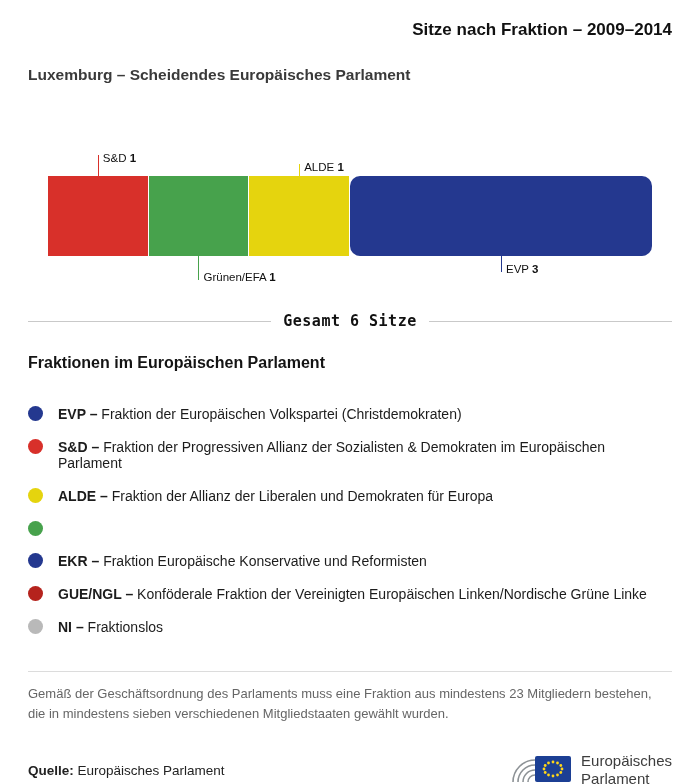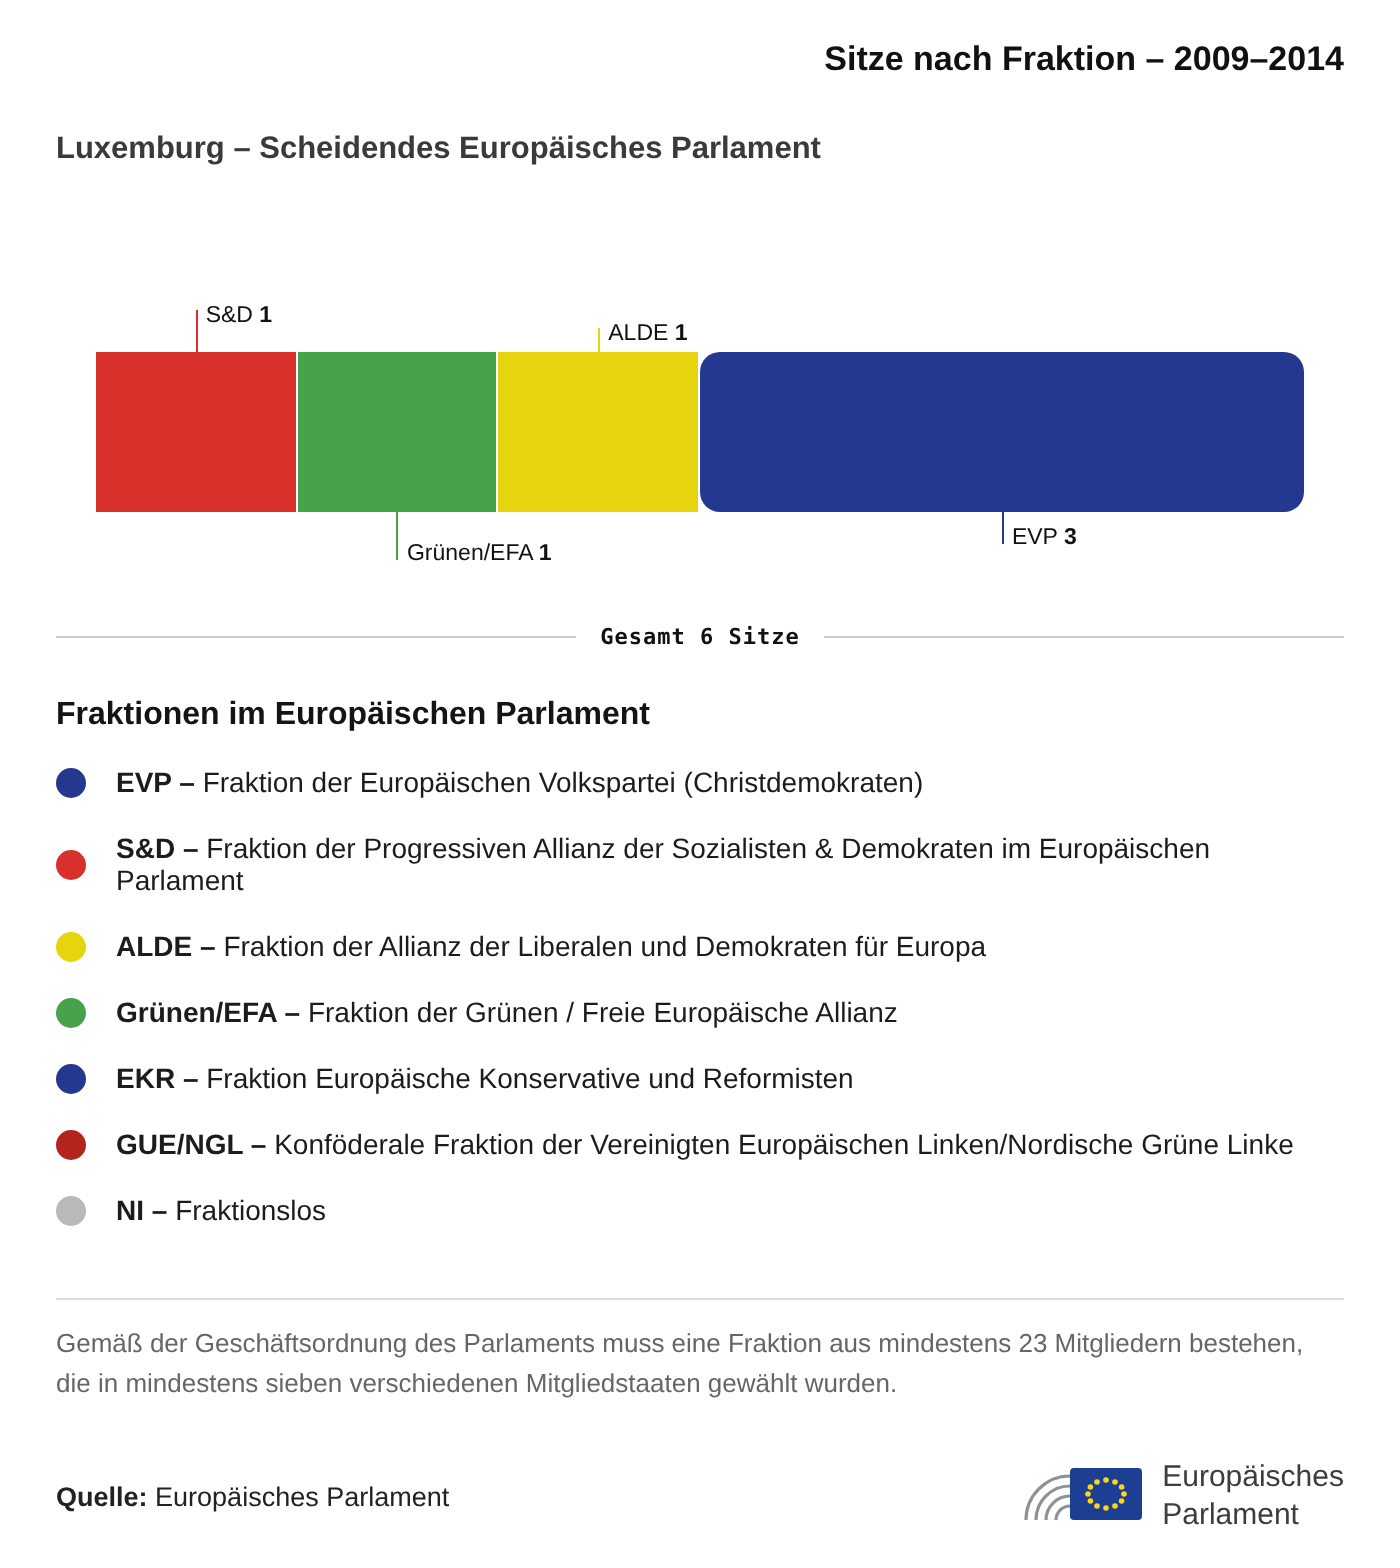--- a/index.html
+++ b/index.html
@@ -17,24 +17,24 @@
   .callout.top{bottom:100%;}
   .callout.bottom{top:100%;}
   .cline{position:absolute;left:0;top:0;bottom:0;width:1px;}
   .ctext{position:absolute;left:5px;font-size:11.5px;white-space:nowrap;color:#111;}
   .callout.top .ctext{top:-3px;}
   .callout.bottom .ctext{bottom:-3px;}
   .ctext b{font-weight:700;}
 
   .total-divider{display:flex;align-items:center;gap:12px;margin-top:56px;}
   .rule{flex:1;height:1px;background:#c9c9c9;}
-  .total-label{font-family:"DejaVu Sans Mono",monospace;font-weight:700;font-size:11px;color:#111;letter-spacing:.5px;}
+  .total-label{font-family:"DejaVu Sans Mono",monospace;font-weight:700;font-size:15px;color:#111;letter-spacing:.5px;}
 
-  .legend-heading{font-size:16px;font-weight:700;margin:24px 0 16px;color:#141414;}
-  .legend-item{display:flex;align-items:center;margin-bottom:17px;}
+  .legend-heading{font-size:16px;font-weight:700;margin:24px 0 34px;color:#141414;}
+  .legend-item{display:flex;margin-bottom:17px;}
   .dot{width:15px;height:15px;border-radius:50%;margin-right:15px;flex:none;}
   .legend-text{font-size:14px;color:#1c1c1c;}
   .legend-text b{font-weight:700;}
 
   .footnote{margin-top:36px;border-top:1px solid #dcdcdc;padding-top:12px;font-size:13px;color:#666;line-height:1.55;}
 
   .footer{display:flex;justify-content:space-between;align-items:center;margin-top:24px;}
   .source{font-size:13.5px;color:#222;}
   .source b{font-weight:700;}
   .logo{display:flex;align-items:center;gap:8px;}
@@ -93,21 +93,20 @@
       <div class="legend-item">
         <span class="dot" style="background: rgb(216, 48, 42);"></span>
         <span class="legend-text"><b>S&amp;D – </b><span>Fraktion der Progressiven Allianz der Sozialisten &amp; Demokraten im Europäischen Parlament</span></span>
       </div>
       <div class="legend-item">
         <span class="dot" style="background: rgb(229, 212, 14);"></span>
         <span class="legend-text"><b>ALDE – </b><span>Fraktion der Allianz der Liberalen und Demokraten für Europa</span></span>
       </div>
       <div class="legend-item">
         <span class="dot" style="background: rgb(71, 162, 76);"></span>
-        <span class="legend-text"><b>Grünen/EFA – </b><span>Fraktion der Grünen / Freie Europäische Allianz</span></span>
       </div>
       <div class="legend-item">
         <span class="dot" style="background: rgb(36, 56, 143);"></span>
         <span class="legend-text"><b>EKR – </b><span>Fraktion Europäische Konservative und Reformisten</span></span>
       </div>
       <div class="legend-item">
         <span class="dot" style="background: rgb(181, 35, 29);"></span>
         <span class="legend-text"><b>GUE/NGL – </b><span>Konföderale Fraktion der Vereinigten Europäischen Linken/Nordische Grüne Linke</span></span>
       </div>
       <div class="legend-item">

